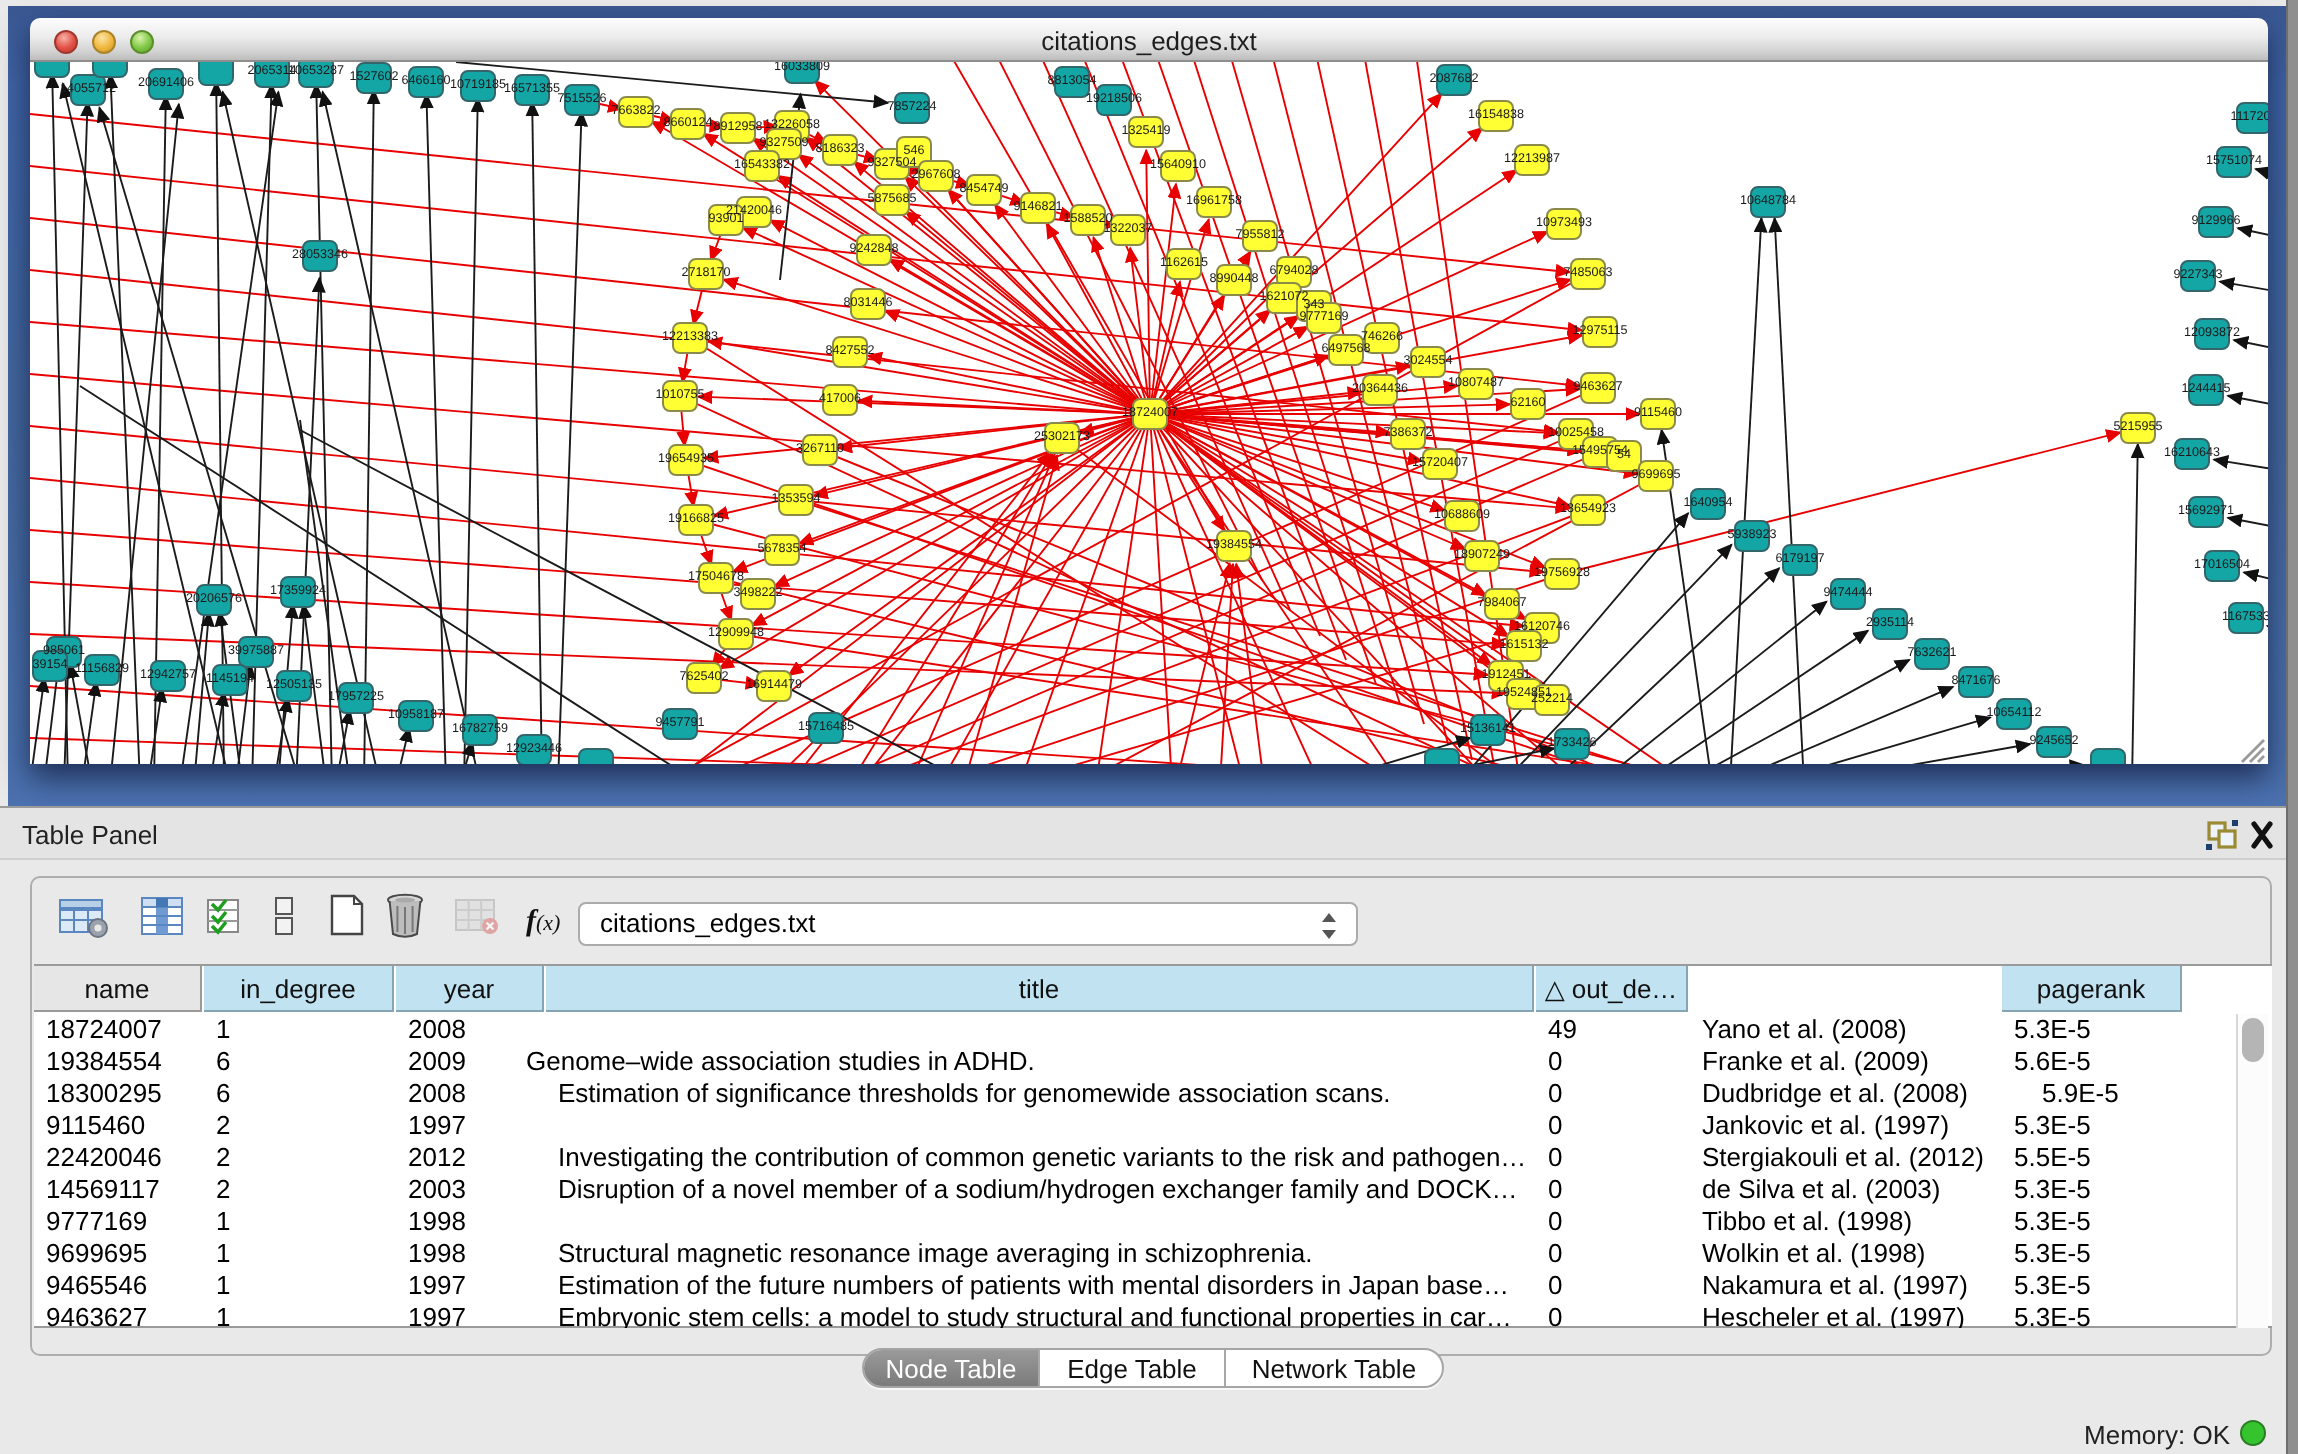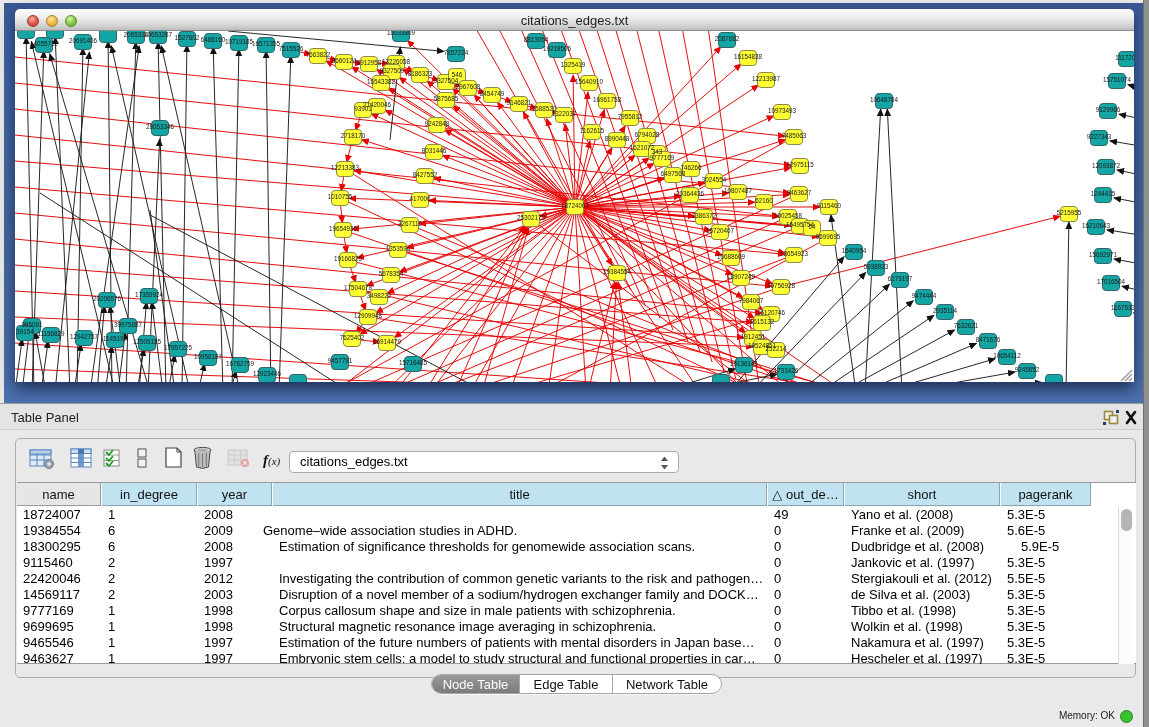--- a/index.html
+++ b/index.html
@@ -30,21 +30,21 @@
 .c{position:absolute;top:0;height:16px;font-size:13px;line-height:16px;color:#000;
  white-space:nowrap;overflow:hidden}
 .sb{position:absolute;left:1101px;top:24px;width:16px;height:157px;background:#fcfcfc;
  border-left:1px solid #d8d8d8}
 .sb .th{position:absolute;left:2px;top:2px;width:11px;height:22px;background:#b5b5b5;border-radius:6px}
 .tabs{position:absolute;left:431px;top:674px;width:291px;height:20px;border:1px solid #a5a5a5;
  border-radius:10px;background:#fff;font-size:13px;display:flex;overflow:hidden;
  box-shadow:0 1px 0 rgba(255,255,255,.7)}
 .tab{height:100%;text-align:center;line-height:19px;color:#111}
 .tab.on{background:linear-gradient(180deg,#9a9a9a,#7b7b7b);color:#fff}
-.mem{position:absolute;right:34px;top:710px;font-size:10px;color:#222}
+.mem{position:absolute;right:34px;top:710px;font-size:13px;color:#222}
 .dot{position:absolute;left:1120px;top:710px;width:13px;height:13px;border-radius:50%;
  background:#35c42d;border:1px solid #2a7d24}
 .toolrow{position:absolute;left:0;top:0;width:100%;height:42px}
 .dd{position:absolute;left:273px;top:12px;width:390px;height:22px;background:#fff;
  border:1px solid #ababab;border-radius:4px;font-size:13px;line-height:20px;color:#000;
  padding-left:10px}
 </style></head><body>
 <div class="desktop">
  <div class="win">
   <div class="tbar">
@@ -640,21 +640,20 @@
           <path d="M4.5 13.5 L8 9 H1 z" fill="#555"></path>
         </svg>
   </div>
  </div>
  <div class="tblwrap">
   <div class="h hg" style="left:0px;width:84px">name</div>
       <div class="h " style="left:85px;width:95px">in_degree</div>
       <div class="h " style="left:181px;width:74px">year</div>
       <div class="h " style="left:256px;width:494px">title</div>
       <div class="h " style="left:751px;width:76px">△ out_de…</div>
-      <div class="h " style="left:828px;width:155px">short</div>
       <div class="h " style="left:984px;width:90px">pagerank</div>
   <div class="rows">
 <div class="row" style="top:0px">
           <div class="c" style="left:6px;width:77px">18724007</div>
           <div class="c" style="left:91px;width:88px">1</div>
           <div class="c" style="left:187px;width:67px">2008</div>
           <div class="c" style="left:757px;width:69px">49</div>
           <div class="c" style="left:834px;width:148px">Yano et al. (2008)</div>
           <div class="c" style="left:990px;width:83px">5.3E-5</div>
         </div>
@@ -699,21 +698,20 @@
           <div class="c" style="left:187px;width:67px">2003</div>
           <div class="c" style="left:262px;width:487px">Disruption of a novel member of a sodium/hydrogen exchanger family and DOCK…</div>
           <div class="c" style="left:757px;width:69px">0</div>
           <div class="c" style="left:834px;width:148px">de Silva et al. (2003)</div>
           <div class="c" style="left:990px;width:83px">5.3E-5</div>
         </div>
 <div class="row" style="top:96px">
           <div class="c" style="left:6px;width:77px">9777169</div>
           <div class="c" style="left:91px;width:88px">1</div>
           <div class="c" style="left:187px;width:67px">1998</div>
-          <div class="c" style="left:262px;width:487px">Corpus callosum shape and size in male patients with schizophrenia.</div>
           <div class="c" style="left:757px;width:69px">0</div>
           <div class="c" style="left:834px;width:148px">Tibbo et al. (1998)</div>
           <div class="c" style="left:990px;width:83px">5.3E-5</div>
         </div>
 <div class="row" style="top:112px">
           <div class="c" style="left:6px;width:77px">9699695</div>
           <div class="c" style="left:91px;width:88px">1</div>
           <div class="c" style="left:187px;width:67px">1998</div>
           <div class="c" style="left:262px;width:487px">Structural magnetic resonance image averaging in schizophrenia.</div>
           <div class="c" style="left:757px;width:69px">0</div>

